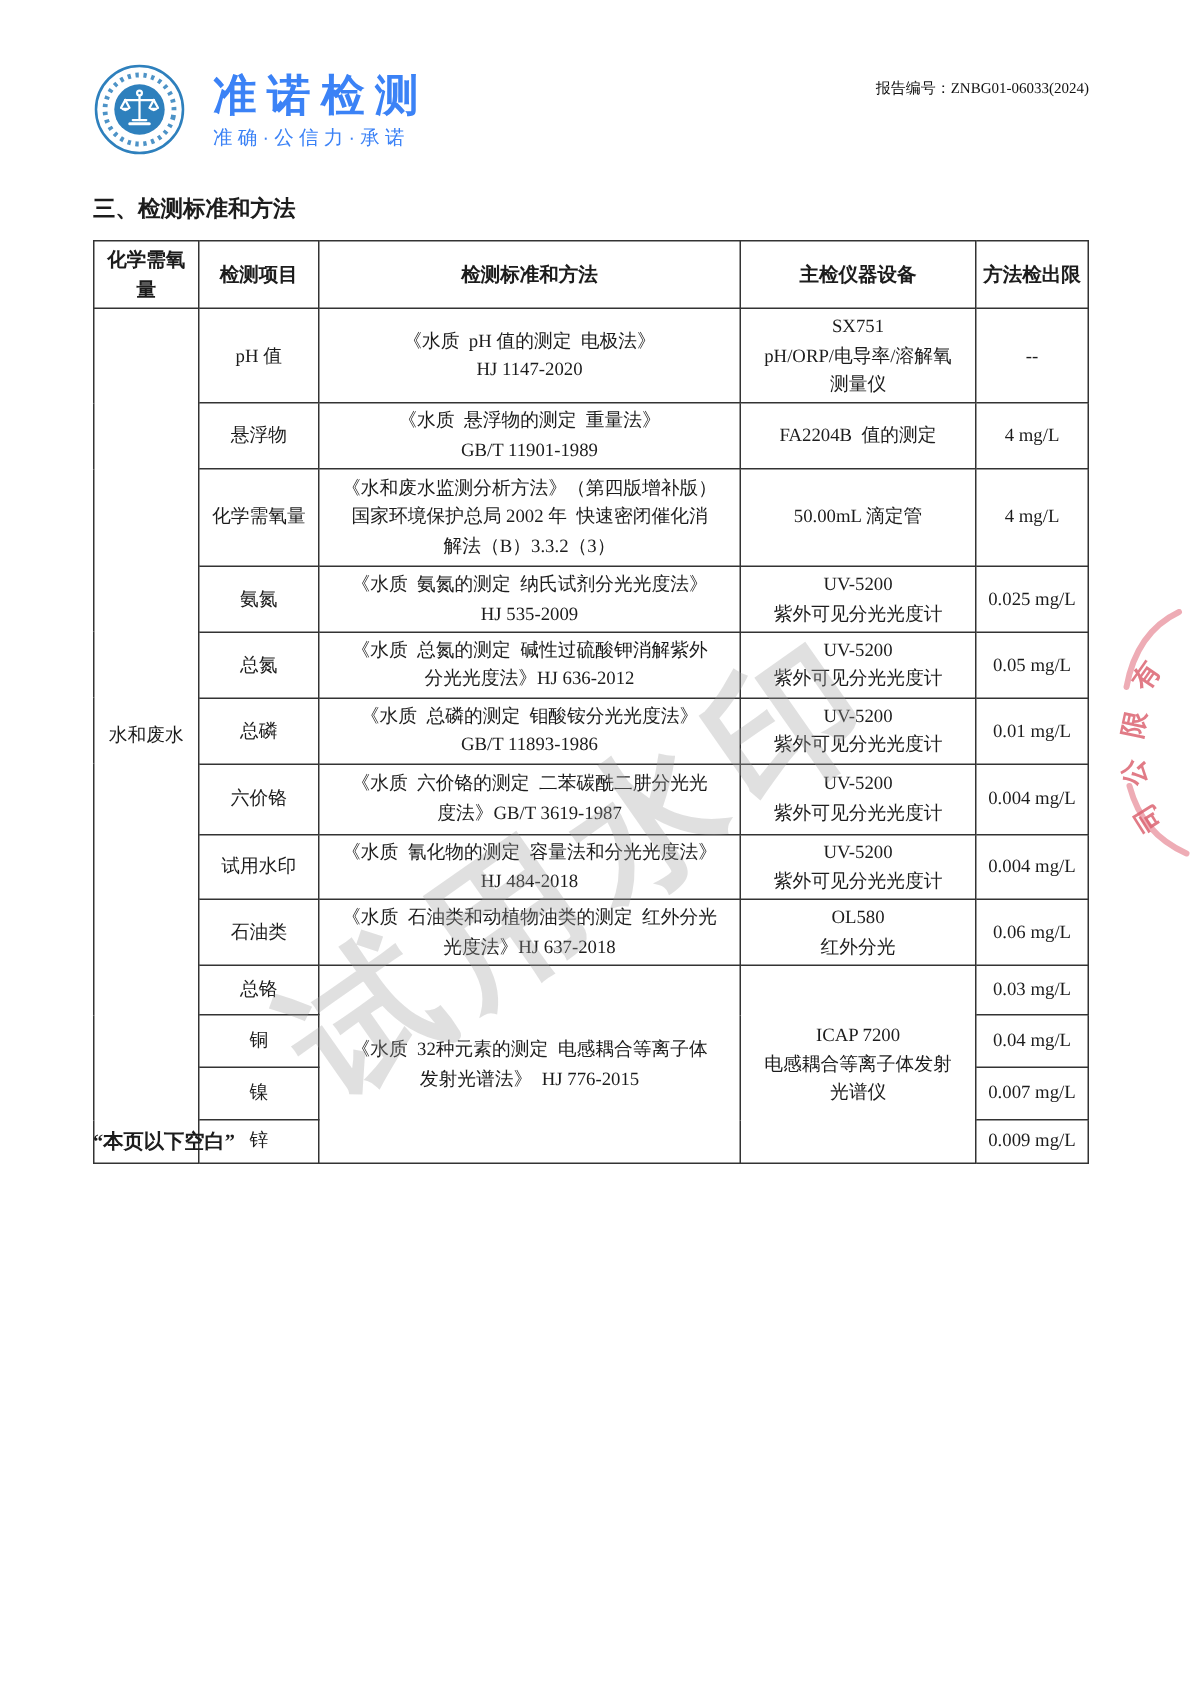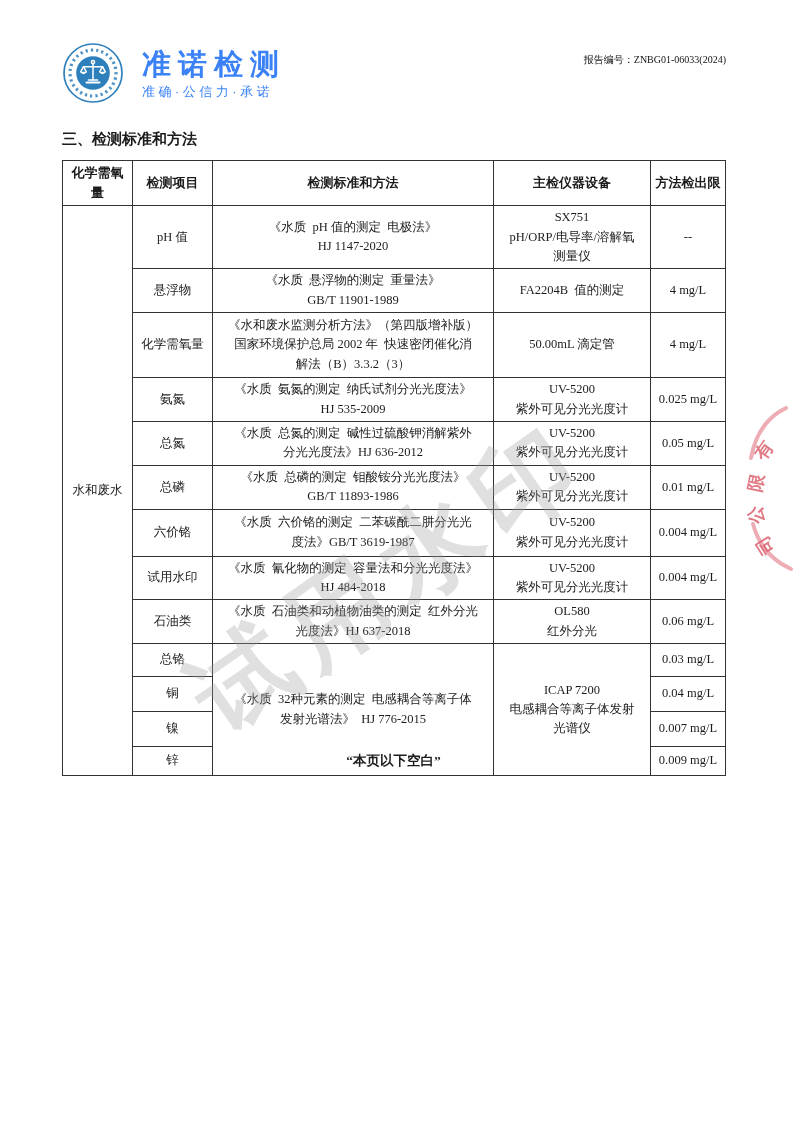--- a/index.html
+++ b/index.html
@@ -26,21 +26,21 @@
     border-collapse:collapse; table-layout:fixed;
   }
   table.methods th, table.methods td {
     border:1px solid #333; text-align:center; vertical-align:middle;
     font-size:12.5px; line-height:1.55; padding:2px 3px;
     white-space:pre-wrap; word-break:break-all;
   }
   table.methods th { font-weight:bold; font-size:13px; }
   
   .footer-note { position:absolute; left:62px; top:752px; width:663px;
-    text-align:center; font-size:13.5px; font-weight:bold; }
+    text-align:left; font-size:13.5px; font-weight:bold; }
   
   .watermark {
     position:absolute; left:130px; top:508px; width:520px; height:140px;
     display:flex; align-items:center; justify-content:center;
     font-size:100px; font-weight:bold; letter-spacing:14px;
     color:rgba(158,158,158,0.32);
     transform:rotate(-35deg); transform-origin:center center;
     pointer-events:none; user-select:none; white-space:nowrap;
   }
   

